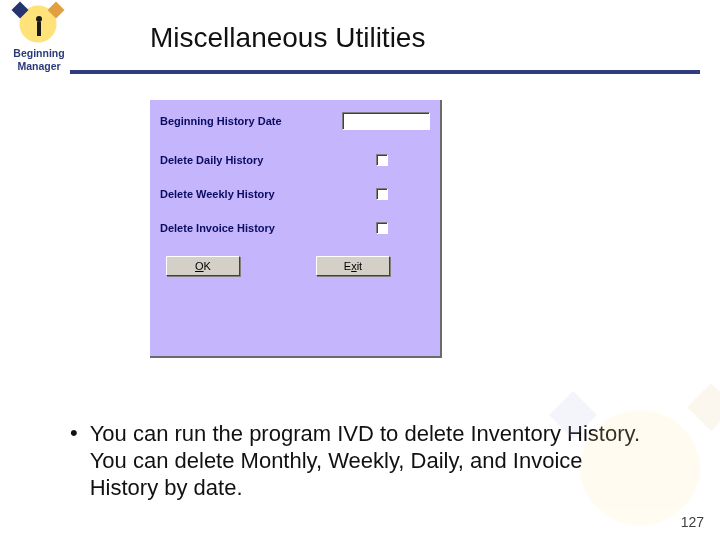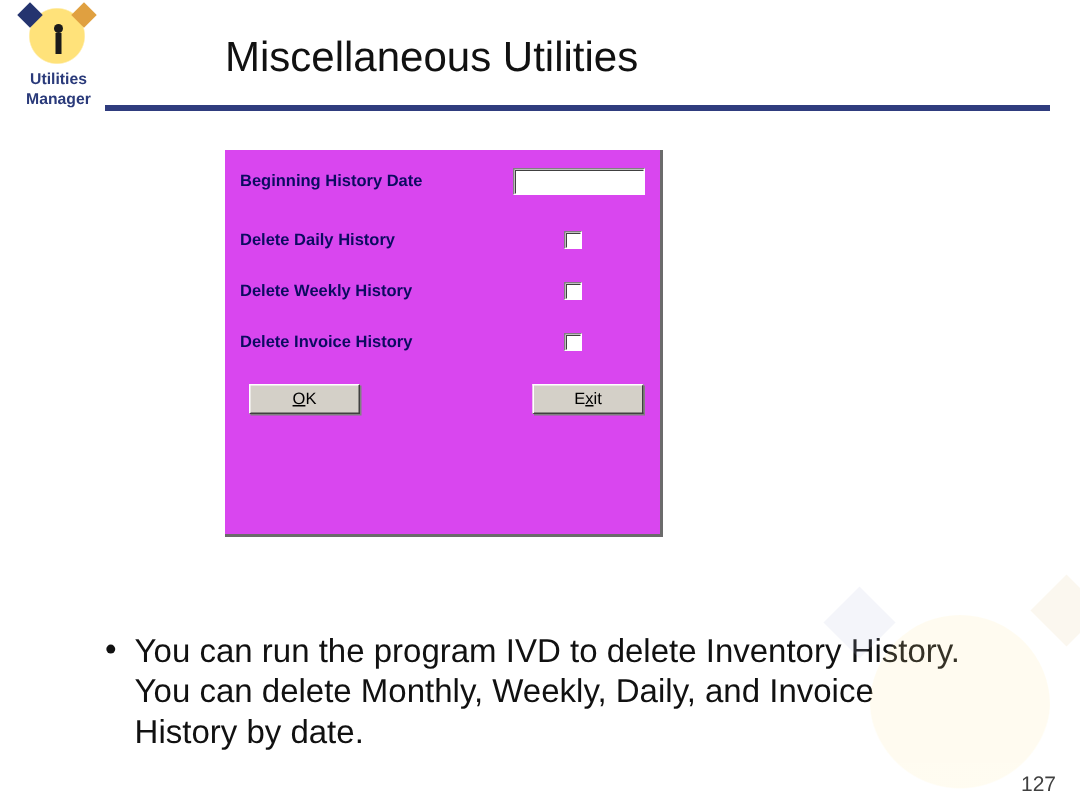--- a/index.html
+++ b/index.html
@@ -74,21 +74,21 @@
     top: 70px;
     height: 4px;
     background: #2f3c7e;
   }
   
   .dialog {
     position: absolute;
     left: 150px; top: 100px;
     width: 292px;
     height: 258px;
-    background: #d946ef;
+    background: #c4b5fd;
     border-right: 2px solid #6b6b6b;
     border-bottom: 2px solid #6b6b6b;
     padding: 10px 10px 8px 10px;
     font-family: "MS Sans Serif", Tahoma, Arial, sans-serif;
   }
   .row {
     display: flex;
     align-items: center;
     justify-content: space-between;
     margin-bottom: 22px;
@@ -113,21 +113,21 @@
     background: #fff;
     border-top: 1px solid #808080;
     border-left: 1px solid #808080;
     border-right: 1px solid #fff;
     border-bottom: 1px solid #fff;
     box-shadow: inset 1px 1px 0 #404040;
     margin-right: 42px;
   }
   .btn-row {
     display: flex;
-    gap: 115px;
+    gap: 76px;
     justify-content: flex-start;
     margin-top: 4px;
     padding-left: 6px;
   }
   .win-btn {
     width: 74px; height: 20px;
     background: #d4d0c8;
     border-top: 1px solid #fff;
     border-left: 1px solid #fff;
     border-right: 1px solid #404040;
@@ -191,21 +191,21 @@
 </style>
 </head>
 <body>
 
 <div class="slide">
 
   <div class="logo">
     <div class="logo-figure">
       <div class="logo-person"></div>
     </div>
-    <div class="logo-text">Utilities</div>
+    <div class="logo-text">Beginning</div>
     <div class="logo-text">Manager</div>
   </div>
 
   <div class="title">Miscellaneous Utilities</div>
   <div class="rule"></div>
 
   <div class="dialog">
 
     <div class="row">
       <span class="field-label">Beginning History Date</span>

